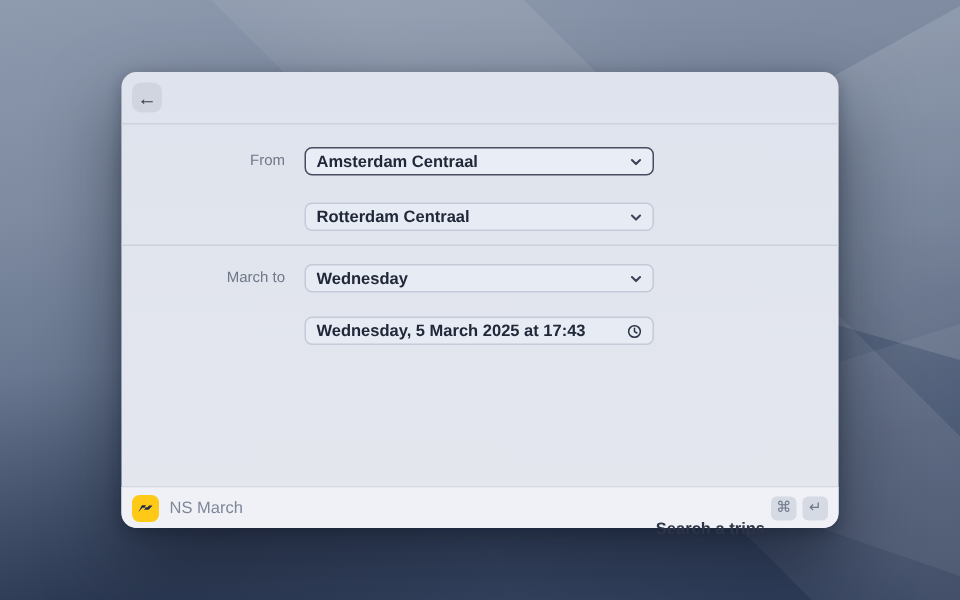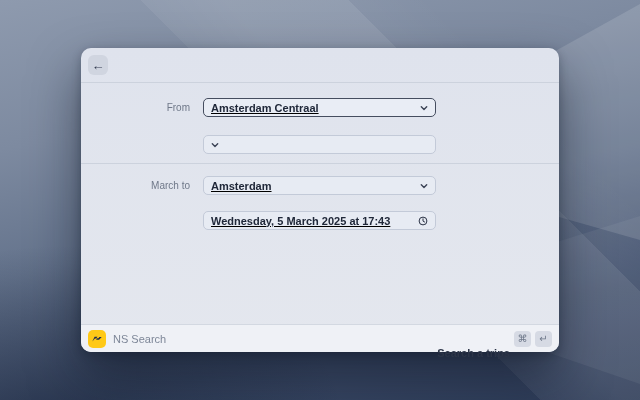--- a/index.html
+++ b/index.html
@@ -39,21 +39,21 @@
   .back-glyph{font-size:13px;font-weight:bold;line-height:1;}
 
   .win-body{position:relative;flex:1;}
   .flabel{
     position:absolute;left:0;width:109px;text-align:right;
     font-size:10px;color:#6f7889;line-height:19px;
   }
   .field{
     position:absolute;left:122px;width:233px;height:19px;box-sizing:border-box;
     background:#e7ebf3;border:1px solid #c3cad8;border-radius:5px;
-    display:flex;align-items:center;padding:0 7px;cursor:pointer;text-decoration:underline;
+    display:flex;align-items:center;padding:0 7px;cursor:pointer;
   }
   .field.focused{border:1.5px solid #454d5f;background:#e9edf5;}
   .fvalue{
     flex:1;font-size:11px;font-weight:600;color:#202839;
     white-space:nowrap;overflow:hidden;
   }
   .chev,.clock{flex:0 0 auto;}
   .divider{position:absolute;left:0;right:0;height:1px;background:#ccd2dd;}
 
   .win-footer{
@@ -95,30 +95,31 @@
 
       <span class="flabel" style="top:15px">From</span>
       <div class="field focused" style="top:15px">
         <span class="fvalue">Amsterdam Centraal</span>
         <svg class="chev" width="8" height="8" viewBox="0 0 8 8">
           <path d="M1.3 2.7 L4 5.4 L6.7 2.7" fill="none" stroke="#3c4456" stroke-width="1.4" stroke-linecap="round" stroke-linejoin="round"></path>
         </svg>
       </div>
 
       <div class="field" style="top:52px">
+        <span class="fvalue">Rotterdam Centraal</span>
         <svg class="chev" width="8" height="8" viewBox="0 0 8 8">
           <path d="M1.3 2.7 L4 5.4 L6.7 2.7" fill="none" stroke="#3c4456" stroke-width="1.4" stroke-linecap="round" stroke-linejoin="round"></path>
         </svg>
       </div>
 
       <div class="divider" style="top:80px"></div>
 
       <span class="flabel" style="top:93px">March to</span>
       <div class="field" style="top:93px">
-        <span class="fvalue">Amsterdam</span>
+        <span class="fvalue">Wednesday</span>
         <svg class="chev" width="8" height="8" viewBox="0 0 8 8">
           <path d="M1.3 2.7 L4 5.4 L6.7 2.7" fill="none" stroke="#3c4456" stroke-width="1.4" stroke-linecap="round" stroke-linejoin="round"></path>
         </svg>
       </div>
 
       <div class="field" style="top:128px">
         <span class="fvalue">Wednesday, 5 March 2025 at 17:43</span>
         <svg class="clock" width="10" height="10" viewBox="0 0 10 10">
           <circle cx="5" cy="5" r="3.9" fill="none" stroke="#2a3245" stroke-width="1"></circle>
           <path d="M5 2.8 V5.1 L6.6 6" fill="none" stroke="#2a3245" stroke-width="1" stroke-linecap="round" stroke-linejoin="round"></path>
@@ -126,21 +127,21 @@
       </div>
 
     </div>
 
     <div class="win-footer">
       <span class="ns-icon">
         <svg width="12" height="8" viewBox="0 0 14 8">
           <path d="M1.5 6.8 L4.6 3.4 H7.2 L5.8 5 H9.4 L12.5 1.6 H9.8 L8.6 3 H6.2 L7.6 1.4 H4.2 L1.5 6.8 Z" fill="#1e2b4d"></path>
         </svg>
       </span>
-      <span class="app-name">NS Search</span>
+      <span class="app-name">NS March</span>
       <div class="spacer"></div>
       <span class="action">Search a trips</span>
       <span class="keycap">⌘</span>
       <span class="keycap">↵</span>
     </div>
 
   </div>
 </div>
 
 </body></html>

